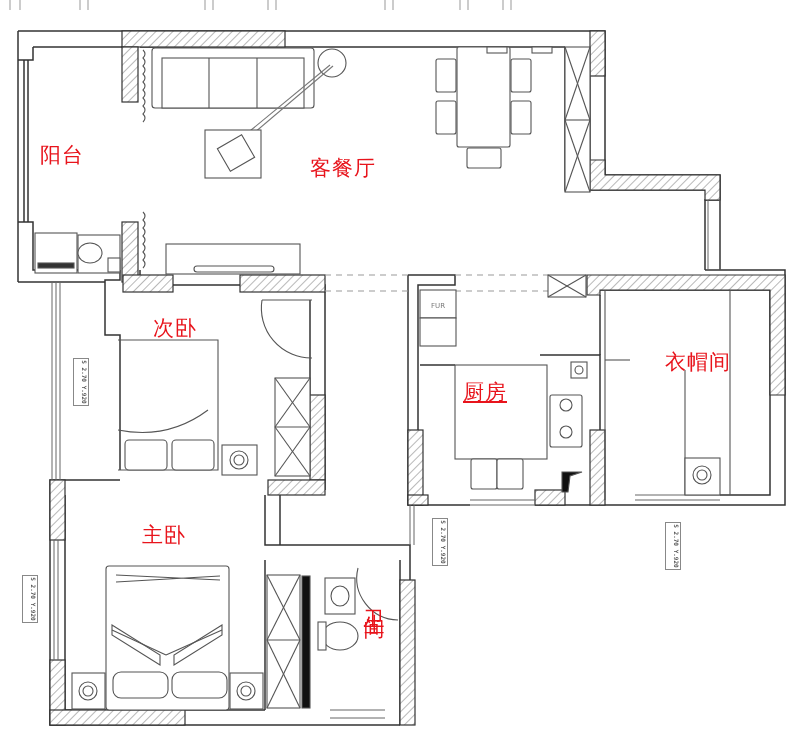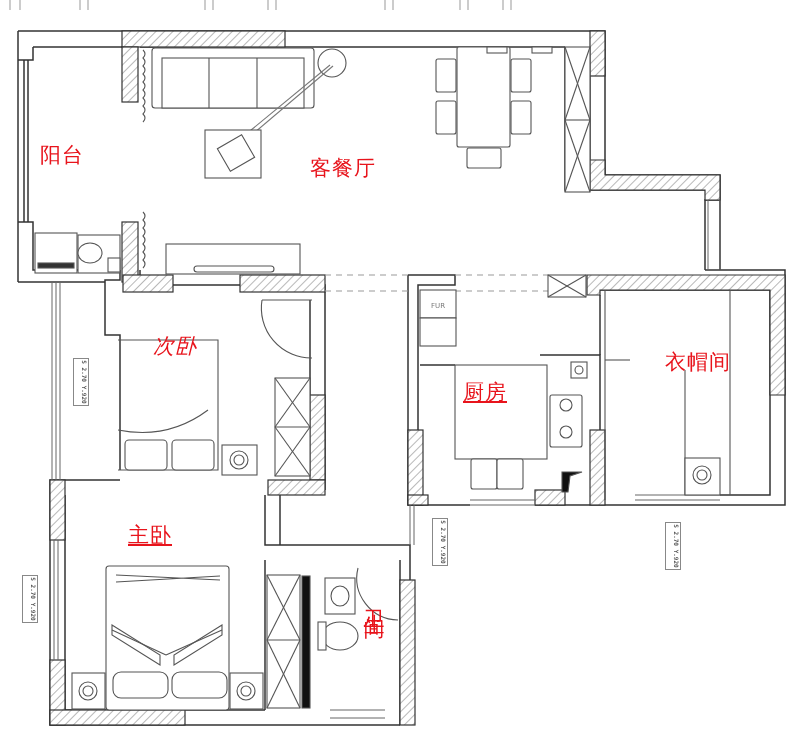--- a/index.html
+++ b/index.html
@@ -262,24 +262,24 @@
     <rect x="325" y="578" width="30" height="36"></rect>
     <ellipse cx="340" cy="596" rx="9" ry="10"></ellipse>
     <ellipse cx="340" cy="636" rx="18" ry="14"></ellipse>
     <rect x="318" y="622" width="8" height="28"></rect>
     <path d="M358,568 A42,42 0 0 0 398,620" fill="none"></path>
   </g>
 </svg>
 
 <div class="room-label" style="left:40px;top:145px;">阳台</div>
 <div class="room-label" style="left:310px;top:158px;">客餐厅</div>
-<div class="room-label" style="left:153px;top:336px;font-style:italic;">次卧</div>
+<div class="room-label" style="left:153px;top:318px;">次卧</div>
 <div class="room-label" style="left:463px;top:382px;text-decoration:underline;">厨房</div>
 <div class="room-label" style="left:633px;top:352px;margin-left:32px;">衣帽间</div>
-<div class="room-label" style="left:128px;top:525px;text-decoration:underline;">主卧</div>
+<div class="room-label" style="left:142px;top:525px;">主卧</div>
 <div class="room-label vertical" style="left:363px;top:593px;">卫生间</div>
 
 <div class="win-tag" style="left:73px;top:358px;">
     <span><b>S 2.70</b> <b>Y.920</b></span>
   </div>
 <div class="win-tag" style="left:432px;top:518px;">
     <span><b>S 2.70</b> <b>Y.920</b></span>
   </div>
 <div class="win-tag" style="left:665px;top:522px;">
     <span><b>S 2.70</b> <b>Y.920</b></span>

